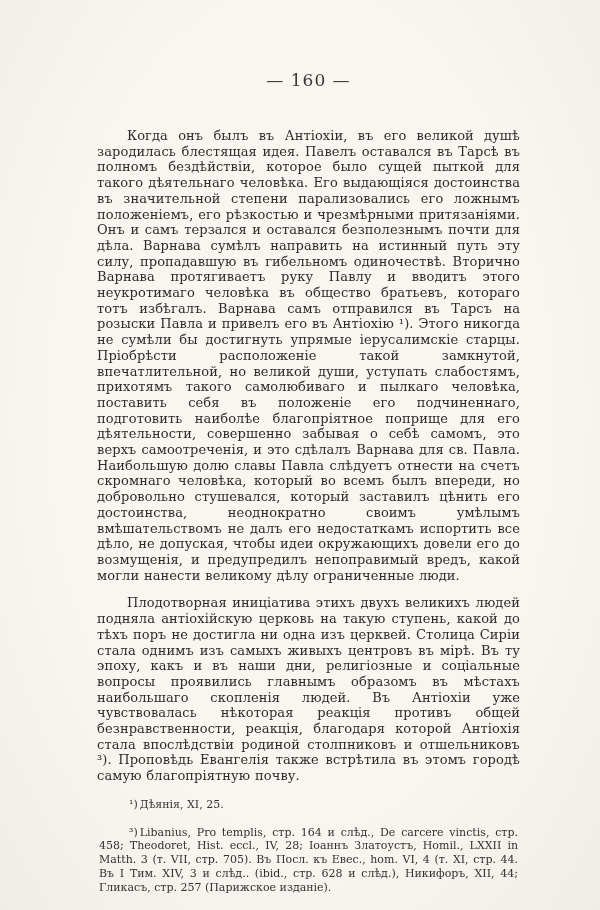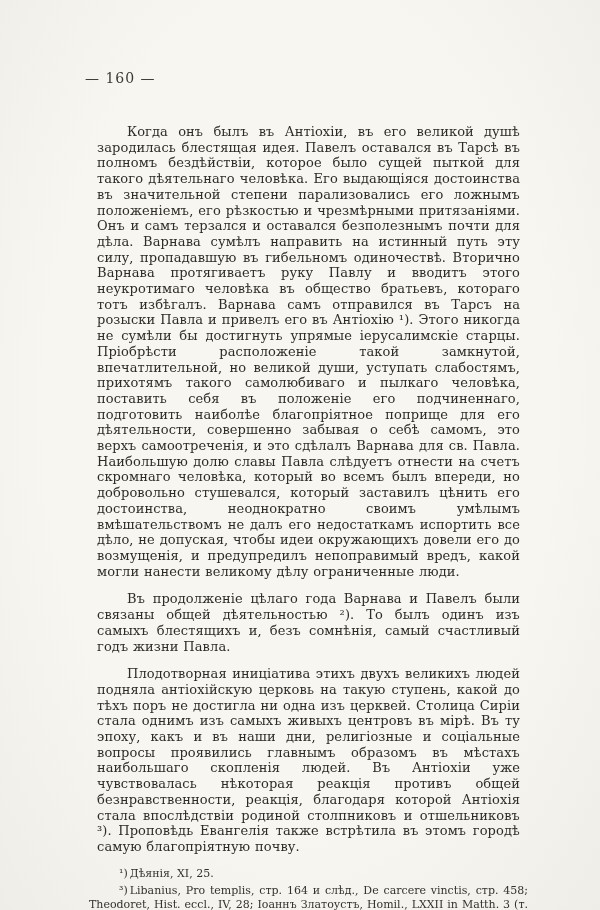--- a/index.html
+++ b/index.html
@@ -17,21 +17,22 @@
     position: relative;
     width: 600px;
     height: 910px;
     box-sizing: border-box;
     background:
       radial-gradient(ellipse at 50% 45%, #f8f6f1 60%, #efede7 100%);
     color: #2e2c29;
     padding: 70px 68px 20px 85px;
   }
   .page-number {
-    font-size: 14px;
+    text-align: center;
+    font-size: 17px;
     letter-spacing: 1px;
     color: #3a3835;
     margin-bottom: 38px;
     white-space: nowrap;
   }
   .body-text p {
     margin: 12px;
     text-align: justify;
     font-size: 13px;
     line-height: 15.7px;
@@ -39,21 +40,21 @@
     letter-spacing: 0.1px;
     word-spacing: 0.5px;
   }
   .footnotes {
     margin-top: 10px;
     font-size: 11px;
     line-height: 13.8px;
     color: #33312e;
   }
   .footnotes p {
-    margin: 4px;
+    margin: 14px;
     text-align: justify;
   }
   .fn-short {
     text-indent: 30px;
   }
   .fn-long {
     text-indent: 30px;
   }
   .fn-marker {
     padding-right: 2px;
@@ -61,21 +62,20 @@
 </style>
 </head>
 <body>
 
 <div class="page">
 
   <div class="page-number">— 160 —</div>
 
   <div class="body-text">
     <p>Когда онъ былъ въ Антіохіи, въ его великой душѣ зародилась блестящая идея. Павелъ оставался въ Тарсѣ въ полномъ бездѣйствіи, которое было сущей пыткой для такого дѣятельнаго человѣка. Его выдающіяся достоинства въ значительной степени парализовались его ложнымъ положеніемъ, его рѣзкостью и чрезмѣрными притязаніями. Онъ и самъ терзался и оставался безполезнымъ почти для дѣла. Варнава сумѣлъ направить на истинный путь эту силу, пропадавшую въ гибельномъ одиночествѣ. Вторично Варнава протягиваетъ руку Павлу и вводитъ этого неукротимаго человѣка въ общество братьевъ, котораго тотъ избѣгалъ. Варнава самъ отправился въ Тарсъ на розыски Павла и привелъ его въ Антіохію ¹). Этого никогда не сумѣли бы достигнуть упрямые іерусалимскіе старцы. Пріобрѣсти расположеніе такой замкнутой, впечатлительной, но великой души, уступать слабостямъ, прихотямъ такого самолюбиваго и пылкаго человѣка, поставить себя въ положеніе его подчиненнаго, подготовить наиболѣе благопріятное поприще для его дѣятельности, совершенно забывая о себѣ самомъ, это верхъ самоотреченія, и это сдѣлалъ Варнава для св. Павла. Наибольшую долю славы Павла слѣдуетъ отнести на счетъ скромнаго человѣка, который во всемъ былъ впереди, но добровольно стушевался, который заставилъ цѣнить его достоинства, неоднократно своимъ умѣлымъ вмѣшательствомъ не далъ его недостаткамъ испортить все дѣло, не допуская, чтобы идеи окружающихъ довели его до возмущенія, и предупредилъ непоправимый вредъ, какой могли нанести великому дѣлу ограниченные люди.</p>
-    <p>Въ продолженіе цѣлаго года Варнава и Павелъ были связаны общей дѣятельностью ²). То былъ одинъ изъ самыхъ блестящихъ и, безъ сомнѣнія, самый счастливый годъ жизни Павла.</p>
     <p>Плодотворная иниціатива этихъ двухъ великихъ людей подняла антіохійскую церковь на такую ступень, какой до тѣхъ поръ не достигла ни одна изъ церквей. Столица Сиріи стала однимъ изъ самыхъ живыхъ центровъ въ мірѣ. Въ ту эпоху, какъ и въ наши дни, религіозные и соціальные вопросы проявились главнымъ образомъ въ мѣстахъ наибольшаго скопленія людей. Въ Антіохіи уже чувствовалась нѣкоторая реакція противъ общей безнравственности, реакція, благодаря которой Антіохія стала впослѣдствіи родиной столпниковъ и отшельниковъ ³). Проповѣдь Евангелія также встрѣтила въ этомъ городѣ самую благопріятную почву.</p>
   </div>
 
   <div class="footnotes">
     <p class="fn-short"><span class="fn-marker">¹)</span><span>Дѣянія, XI, 25.</span></p>
     <p class="fn-long"><span class="fn-marker">³)</span><span>Libanius, Pro templis, стр. 164 и слѣд., De carcere vinctis, стр. 458; Theodoret, Hist. eccl., IV, 28; Іоаннъ Златоустъ, Homil., LXXII in Matth. 3 (т. VII, стр. 705). Въ Посл. къ Евес., hom. VI, 4 (т. XI, стр. 44. Въ I Тим. XIV, 3 и слѣд.. (ibid., стр. 628 и слѣд.), Никифоръ, XII, 44; Гликасъ, стр. 257 (Парижское изданіе).</span></p>
   </div>
 
 </div>
 

